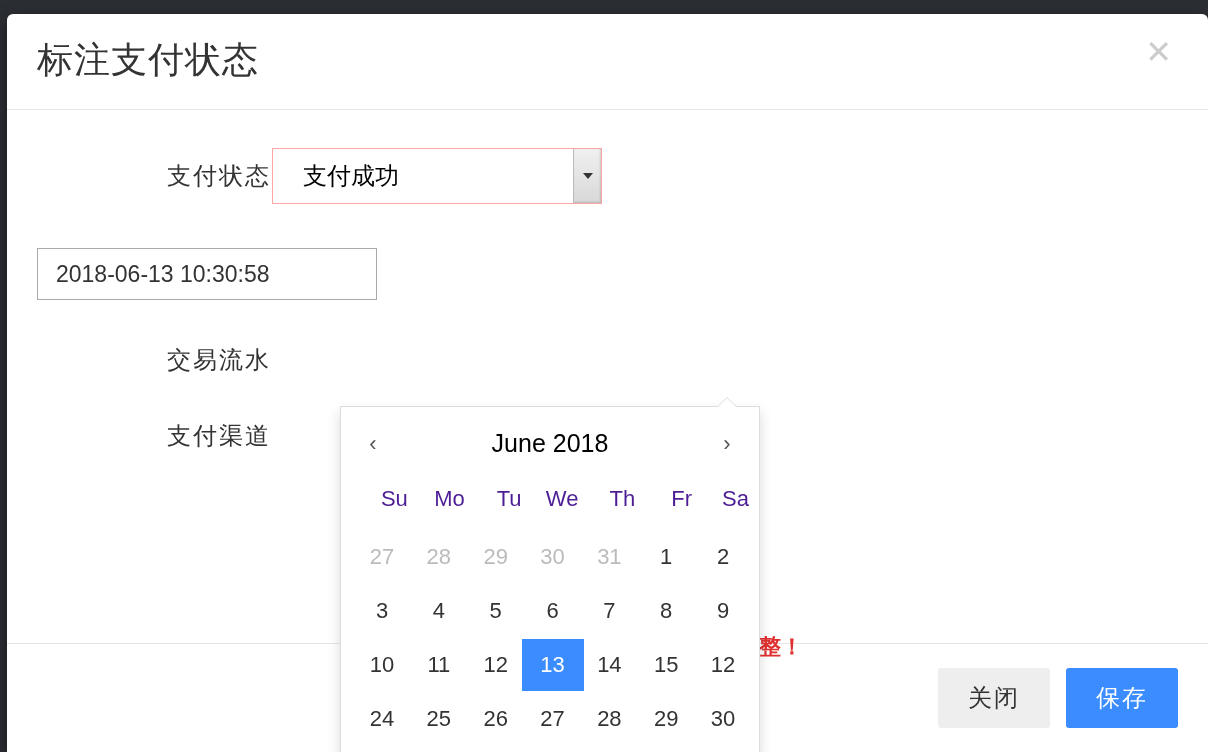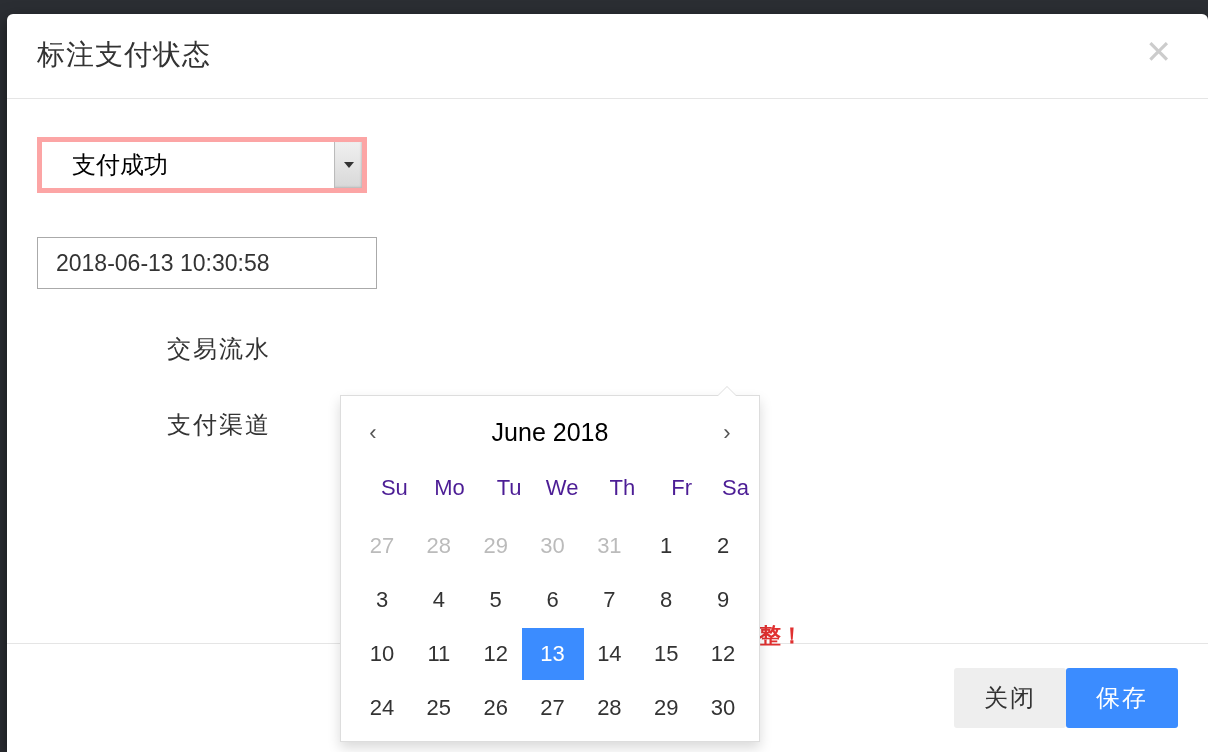--- a/index.html
+++ b/index.html
@@ -36,21 +36,21 @@
       flex-direction: column;
     }
     .modal-header {
       padding: 22px 30px 24px 30px;
       border-bottom: 1px solid #e5e5e5;
       display: flex;
       justify-content: space-between;
       align-items: flex-start;
     }
     .modal-title {
-      font-size: 28px;
+      font-size: 36px;
       font-weight: 400;
       color: #333;
       letter-spacing: 1px;
     }
     .close-btn {
       font-size: 32px;
       color: #ccc;
       cursor: pointer;
       line-height: 1;
       font-weight: 300;
@@ -75,21 +75,21 @@
       color: #333;
       letter-spacing: 2px;
     }
     .select-wrap {
       position: relative;
       width: 330px;
     }
     .select-box {
       width: 100%;
       height: 56px;
-      border: 5px solid #fca5a5;
+      border: 1px solid #fca5a5;
       background: #fff;
       font-size: 24px;
       padding: 0 40px 0 30px;
       display: flex;
       align-items: center;
       cursor: pointer;
       position: relative;
     }
     .select-caret {
       position: absolute;
@@ -115,20 +115,21 @@
       background: #fff;
       font-size: 23px;
       padding: 16px 18px;
       color: #333;
     }
     .modal-footer {
       border-top: 1px solid #e5e5e5;
       padding: 24px 30px;
       display: flex;
       justify-content: flex-end;
+      gap: 16px;
     }
     .btn {
       padding: 14px 30px;
       font-size: 24px;
       border: none;
       cursor: pointer;
       border-radius: 3px;
       letter-spacing: 2px;
     }
     .btn-default {
@@ -242,20 +243,21 @@
 <div class="modal">
 
   <div class="modal-header">
     <div class="modal-title">标注支付状态</div>
     <div class="close-btn">✕</div>
   </div>
 
   <div class="modal-body">
 
     <div class="form-row">
+      <div class="form-label">支付状态</div>
       <div class="select-wrap">
         <div class="select-box">
           <span>支付成功</span>
           <span class="select-caret">
             <svg viewBox="0 0 10 6">
                 <polygon points="0,0 10,0 5,6" fill="#333"></polygon>
               </svg>
           </span>
         </div>
       </div>

